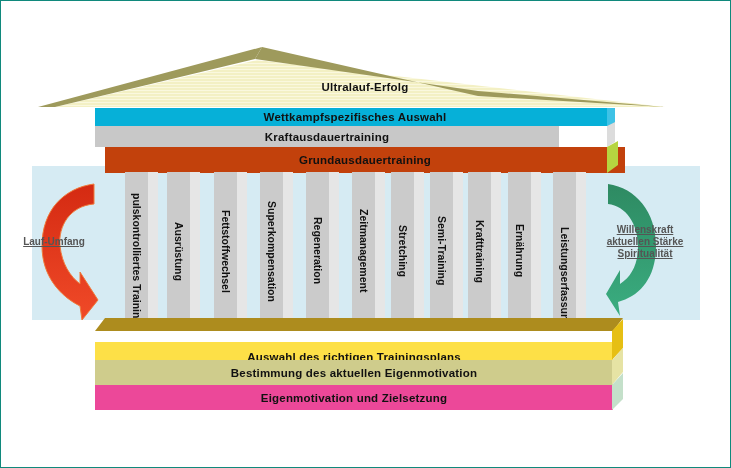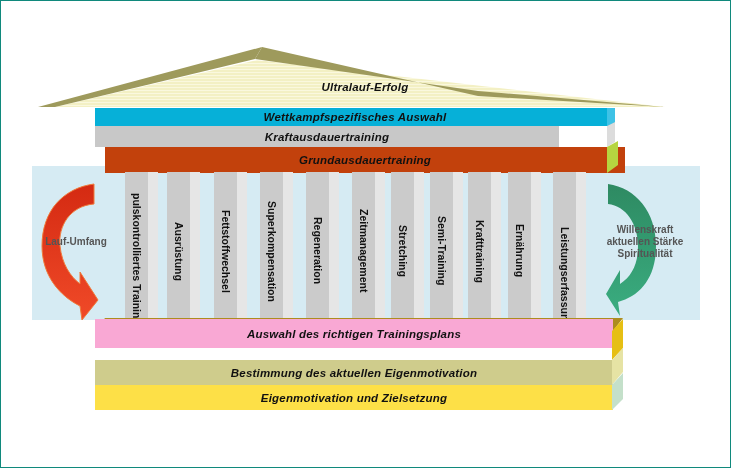--- a/index.html
+++ b/index.html
@@ -1,25 +1,25 @@
 <!DOCTYPE html>
 <html><head>
 <meta charset="utf-8">
 <style>
   html, body { margin: 0; padding: 0; }
   body { width: 731px; height: 468px; position: relative; overflow: hidden; background: #ffffff; font-family: "Liberation Sans", sans-serif; }
   .frame { position: absolute; left: 0; top: 0; width: 729px; height: 466px; border: 1px solid #10897c; box-sizing: content-box; }
   .abs { position: absolute; }
-  .bar { position: absolute; display: flex; align-items: center; justify-content: center; font-weight: bold; font-size: 11.5px; color: #111; letter-spacing: 0.2px; font-style: italic; }
+  .bar { position: absolute; display: flex; align-items: center; justify-content: center; font-weight: bold; font-size: 11.5px; color: #111; letter-spacing: 0.2px; }
   .sky { position: absolute; background: #d6ebf3; }
   .col { position: absolute; top: 172px; height: 158px; width: 24px; background: #cbcbcb; }
   .col-side { position: absolute; top: 172px; height: 158px; width: 10px; background: #e6e6e6; }
   .col-label { position: absolute; left: 50%; top: 0; height: 100%; display: flex; align-items: center; justify-content: center; writing-mode: vertical-rl; font-weight: bold; font-size: 10.5px; color: #111; transform: translateX(-50%); white-space: nowrap; }
   .col-label.top { align-items: flex-start; }
-  .side-text { position: absolute; font-weight: bold; font-size: 10px; color: #555; text-align: center; line-height: 12px; }
+  .side-text { position: absolute; font-weight: bold; font-size: 10px; color: #555; text-align: center; line-height: 12px; text-decoration: underline; }
 </style>
 </head>
 <body>
 
 <div class="frame"></div>
 
 <div class="sky" style="left:32px; top:166px; width:88px; height:154px;"></div>
 <div class="sky" style="left:95px; top:166px; width:520px; height:154px;"></div>
 <div class="sky" style="left:588px; top:166px; width:112px; height:154px;"></div>
 
@@ -108,47 +108,47 @@
 
 <svg class="abs" style="left:36px; top:180px;" width="66" height="142">
   <defs>
     <linearGradient id="redg" x1="0" y1="0" x2="0" y2="1">
       <stop offset="0" stop-color="#d42a12"></stop>
       <stop offset="1" stop-color="#f04a28"></stop>
     </linearGradient>
   </defs>
   <path d="M58,4 L58,24 C34,26 22,46 24,66 C26,84 34,96 44,104 L44,92 L62,120 L46,140 L44,126 C24,116 6,96 6,66 C6,30 28,8 58,4 Z" fill="url(#redg)" stroke="#f07a3a" stroke-width="1"></path>
 </svg>
-<div class="side-text" style="left:36px; top:236px; width:80px; color:#555;">Lauf-Umfang</div>
+<div class="side-text" style="left:14px; top:236px; width:80px; color:#555;">Lauf-Umfang</div>
 
 <svg class="abs" style="left:604px; top:180px;" width="60" height="142">
   <defs>
     <linearGradient id="greeng" x1="0" y1="0" x2="0" y2="1">
       <stop offset="0" stop-color="#2e8a62"></stop>
       <stop offset="1" stop-color="#3aad80"></stop>
     </linearGradient>
   </defs>
   <path d="M4,4 C32,8 52,32 52,66 C52,98 36,116 14,122 L16,136 L2,114 L16,90 L16,104 C28,96 34,84 34,66 C34,44 22,26 4,24 Z" fill="url(#greeng)"></path>
 </svg>
 <div class="side-text" style="left:590px; top:224px; width:110px; color:#555;">
   <div>Willenskraft</div>
   <div>aktuellen Stärke</div>
   <div>Spiritualität</div>
 </div>
 
 <svg class="abs" style="left:95px; top:318px;" width="530" height="14">
   <polygon points="0,13 10,0 528,0 518,13" fill="#ad8c1e"></polygon>
 </svg>
 
-<div class="bar" style="left:95px; top:319px; width:518px; height:29px; background:#f9a8d4;">Auswahl des richtigen Trainingsplans</div>
+<div class="bar" style="left:95px; top:342px; width:518px; height:29px; background:#fde047;">Auswahl des richtigen Trainingsplans</div>
 <svg class="abs" style="left:612px; top:318px;" width="14" height="44">
     <polygon points="0,13 11,1 11,30 0,42" fill="#e6bf14"></polygon>
   </svg>
 
 <div class="bar" style="left:95px; top:360px; width:518px; height:25px; background:#cfcc8c;">Bestimmung des aktuellen Eigenmotivation</div>
 <svg class="abs" style="left:612px; top:348px;" width="14" height="40">
     <polygon points="0,12 11,0 11,24 0,37" fill="#e6e3a4"></polygon>
   </svg>
 
-<div class="bar" style="left:95px; top:385px; width:518px; height:25px; background:#fde047;">Eigenmotivation und Zielsetzung</div>
+<div class="bar" style="left:95px; top:385px; width:518px; height:25px; background:#ec4899;">Eigenmotivation und Zielsetzung</div>
 <svg class="abs" style="left:612px; top:373px;" width="14" height="38">
     <polygon points="0,12 11,0 11,26 0,37" fill="#c4e0ca"></polygon>
   </svg>
 
 </body></html>

